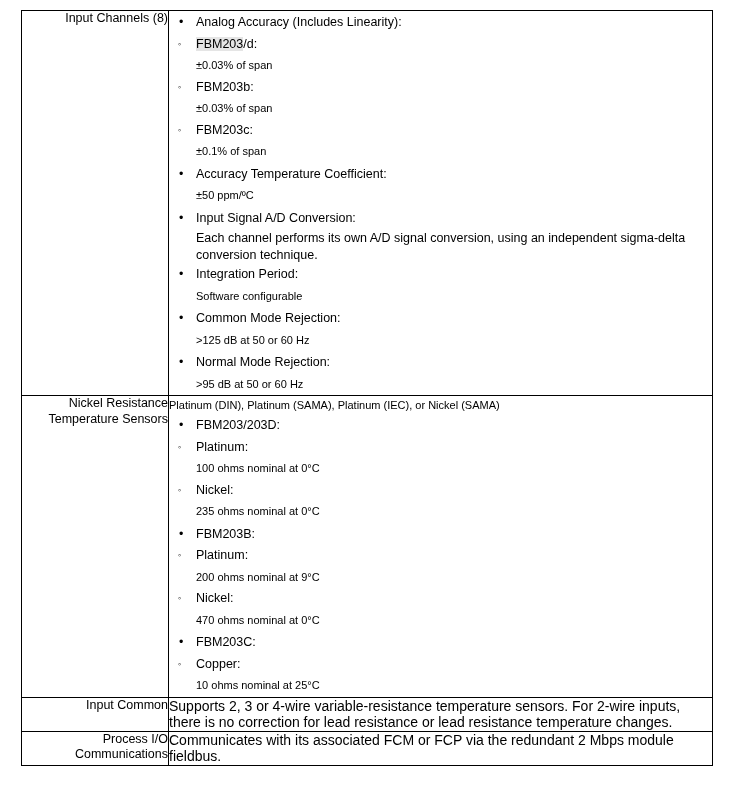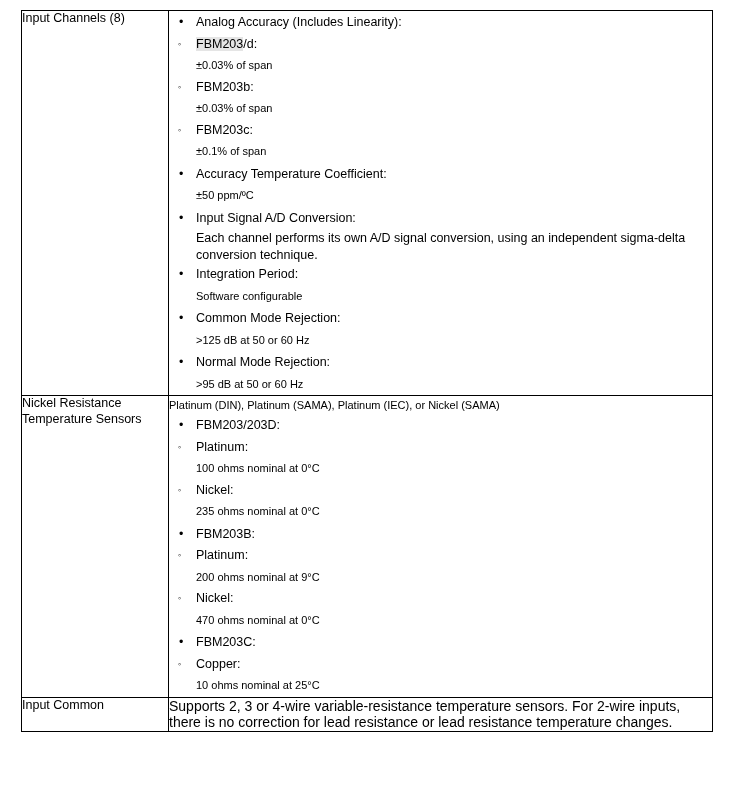--- a/index.html
+++ b/index.html
@@ -28,20 +28,21 @@
     vertical-align: top;
     padding: 0;
   }
   .col-label { width: 147px; }
   .col-value { width: 544px; }
 
   .label-cell {
     padding: 7px 6px 8px 8px;
     font-size: 12.5px;
     line-height: 15.5px;
+    text-align: right;
   }
   .value-cell {
     padding: 7px 8px 8px 9px;
     font-size: 12.5px;
     line-height: 15.5px;
   }
 
   
   .p {
     margin: 0 0 0 0;
@@ -233,15 +234,23 @@
 
     <tr>
       <td class="label-cell">
         <span>Input Common</span>
       </td>
       <td class="value-cell">
         <div class="p">Supports 2, 3 or 4-wire variable-resistance temperature sensors. For 2-wire inputs, there is no correction for lead resistance or lead resistance temperature changes.</div>
       </td>
     </tr>
 
+    <tr>
+      <td class="label-cell">
+        <span>Process I/O Communications</span>
+      </td>
+      <td class="value-cell">
+        <div class="p">Communicates with its associated FCM or FCP via the redundant 2 Mbps module fieldbus.</div>
+      </td>
+    </tr>
 
   </tbody>
 </table>
 
 </body></html>

